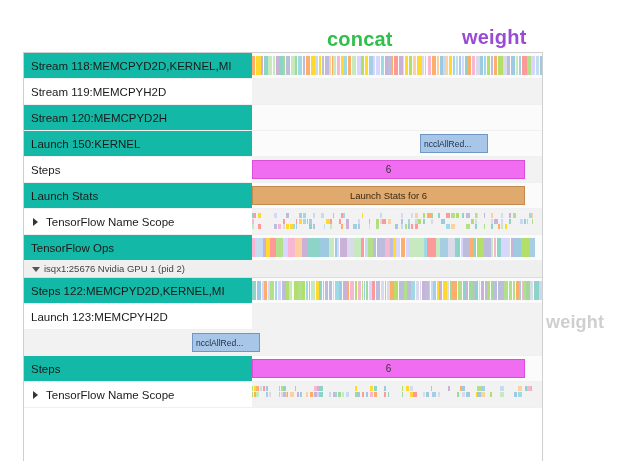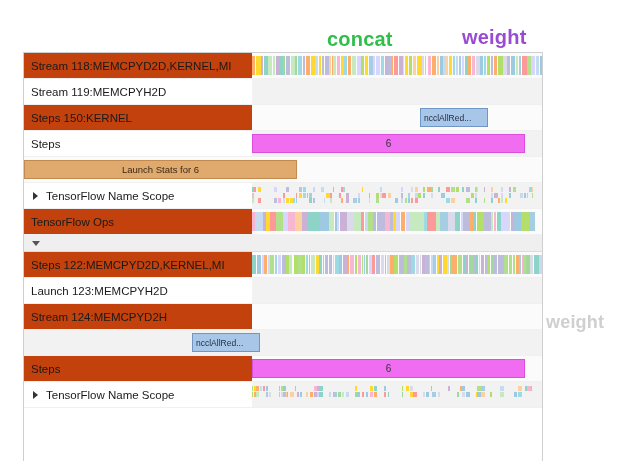--- a/index.html
+++ b/index.html
@@ -38,21 +38,21 @@
   }
   .tri-down{width:0;height:0;border-left:4px solid transparent;border-right:4px solid transparent;border-top:5px solid #555;}
   .tri-right{width:0;height:0;border-top:4px solid transparent;border-bottom:4px solid transparent;border-left:5px solid #333;margin-right:3px;}
 
   .row{height:25px;display:flex;align-items:stretch;border-bottom:1px solid #f0f0f0;}
   .row .label{
     width:228px;min-width:228px;
     display:flex;align-items:center;
     padding-left:7px;box-sizing:border-box;
     font-size:11.5px;color:#1a1a1a;white-space:nowrap;overflow:hidden;
-    background:#c2410c;
+    background:#14b8a6;
   }
   .row .label.indent{padding-left:22px;}
   .row .track{flex:1;position:relative;background:#fbfbfb;overflow:hidden;}
   .row.alt .track{background:#f2f2f2;}
   .row.alt .label{background:#fff;}
 
   
   .bar{position:absolute;top:3px;height:19px;box-sizing:border-box;}
   .bar-steps{background:#f06cf0;border:1px solid #d94fd9;top:3px;height:19px;
     display:flex;align-items:center;justify-content:center;color:#333;font-size:10px;}
@@ -171,35 +171,44 @@
       </div>
     </div>
     <div class="row alt">
       <div class="label">
         <span>Stream 119:MEMCPYH2D</span>
       </div>
       <div class="track"></div>
     </div>
     <div class="row">
       <div class="label">
-        <span>Steps 150:KERNEL</span>
+        <span>Stream 120:MEMCPYD2H</span>
+      </div>
+      <div class="track"></div>
+    </div>
+    <div class="row">
+      <div class="label">
+        <span>Launch 150:KERNEL</span>
       </div>
       <div class="track">
         <div class="bar bar-nccl" style="left: 168px; width: 68px;">ncclAllRed...</div>
       </div>
     </div>
     <div class="row alt">
       <div class="label">
         <span>Steps</span>
       </div>
       <div class="track">
         <div class="bar bar-steps" style="left: 0px; width: 273px;">6</div>
       </div>
     </div>
     <div class="row">
+      <div class="label">
+        <span>Launch Stats</span>
+      </div>
       <div class="track">
         <div class="bar bar-launch" style="left: 0px; width: 273px;">Launch Stats for 6</div>
       </div>
     </div>
     <div class="row alt">
       <div class="label indent">
         <span class="tri-right" style="position: absolute; margin-left: -13px;"></span>
         <span>TensorFlow Name Scope</span>
       </div>
       <div class="track">
@@ -369,20 +378,21 @@
           <div style="position: absolute; left: 258.752px; top: 0px; width: 2.52889px; height: 19px; background: rgb(202, 178, 214);"></div>
           <div style="position: absolute; left: 261.418px; top: 0px; width: 7.95585px; height: 19px; background: rgb(158, 202, 225);"></div>
           <div style="position: absolute; left: 269.401px; top: 0px; width: 8.25875px; height: 19px; background: rgb(179, 222, 105);"></div>
           <div style="position: absolute; left: 277.912px; top: 0px; width: 3.75645px; height: 19px; background: rgb(166, 206, 227);"></div>
           <div style="position: absolute; left: 282.137px; top: 0px; width: 8.79498px; height: 19px; background: rgb(166, 206, 227);"></div>
         </div>
       </div>
     </div>
     <div class="group-header">
       <span class="tri-down"></span>
+      <span>isqx1:25676 Nvidia GPU 1 (pid 2)</span>
     </div>
     <div class="row">
       <div class="label">
         <span>Steps 122:MEMCPYD2D,KERNEL,MI</span>
       </div>
       <div class="track">
         <div class="dense" style="left: 0px; width: 291px;">
           <div style="position: absolute; left: 0px; top: 0px; width: 4.1928px; height: 19px; background: rgb(141, 211, 199);"></div>
           <div style="position: absolute; left: 5.13193px; top: 0px; width: 3.79496px; height: 19px; background: rgb(158, 202, 225);"></div>
           <div style="position: absolute; left: 9.5316px; top: 0px; width: 2.09968px; height: 19px; background: rgb(214, 214, 255);"></div>
@@ -469,26 +479,20 @@
           <div style="position: absolute; left: 288.866px; top: 0px; width: 1.46408px; height: 19px; background: rgb(253, 208, 162);"></div>
         </div>
       </div>
     </div>
     <div class="row alt">
       <div class="label">
         <span>Launch 123:MEMCPYH2D</span>
       </div>
       <div class="track"></div>
     </div>
-    <div class="row">
-      <div class="label">
-        <span>Stream 124:MEMCPYD2H</span>
-      </div>
-      <div class="track"></div>
-    </div>
     <div class="row alt">
       <div class="track">
         <div class="bar bar-nccl" style="left: 168px; width: 68px;">ncclAllRed...</div>
       </div>
     </div>
     <div class="row">
       <div class="label">
         <span>Steps</span>
       </div>
       <div class="track">

